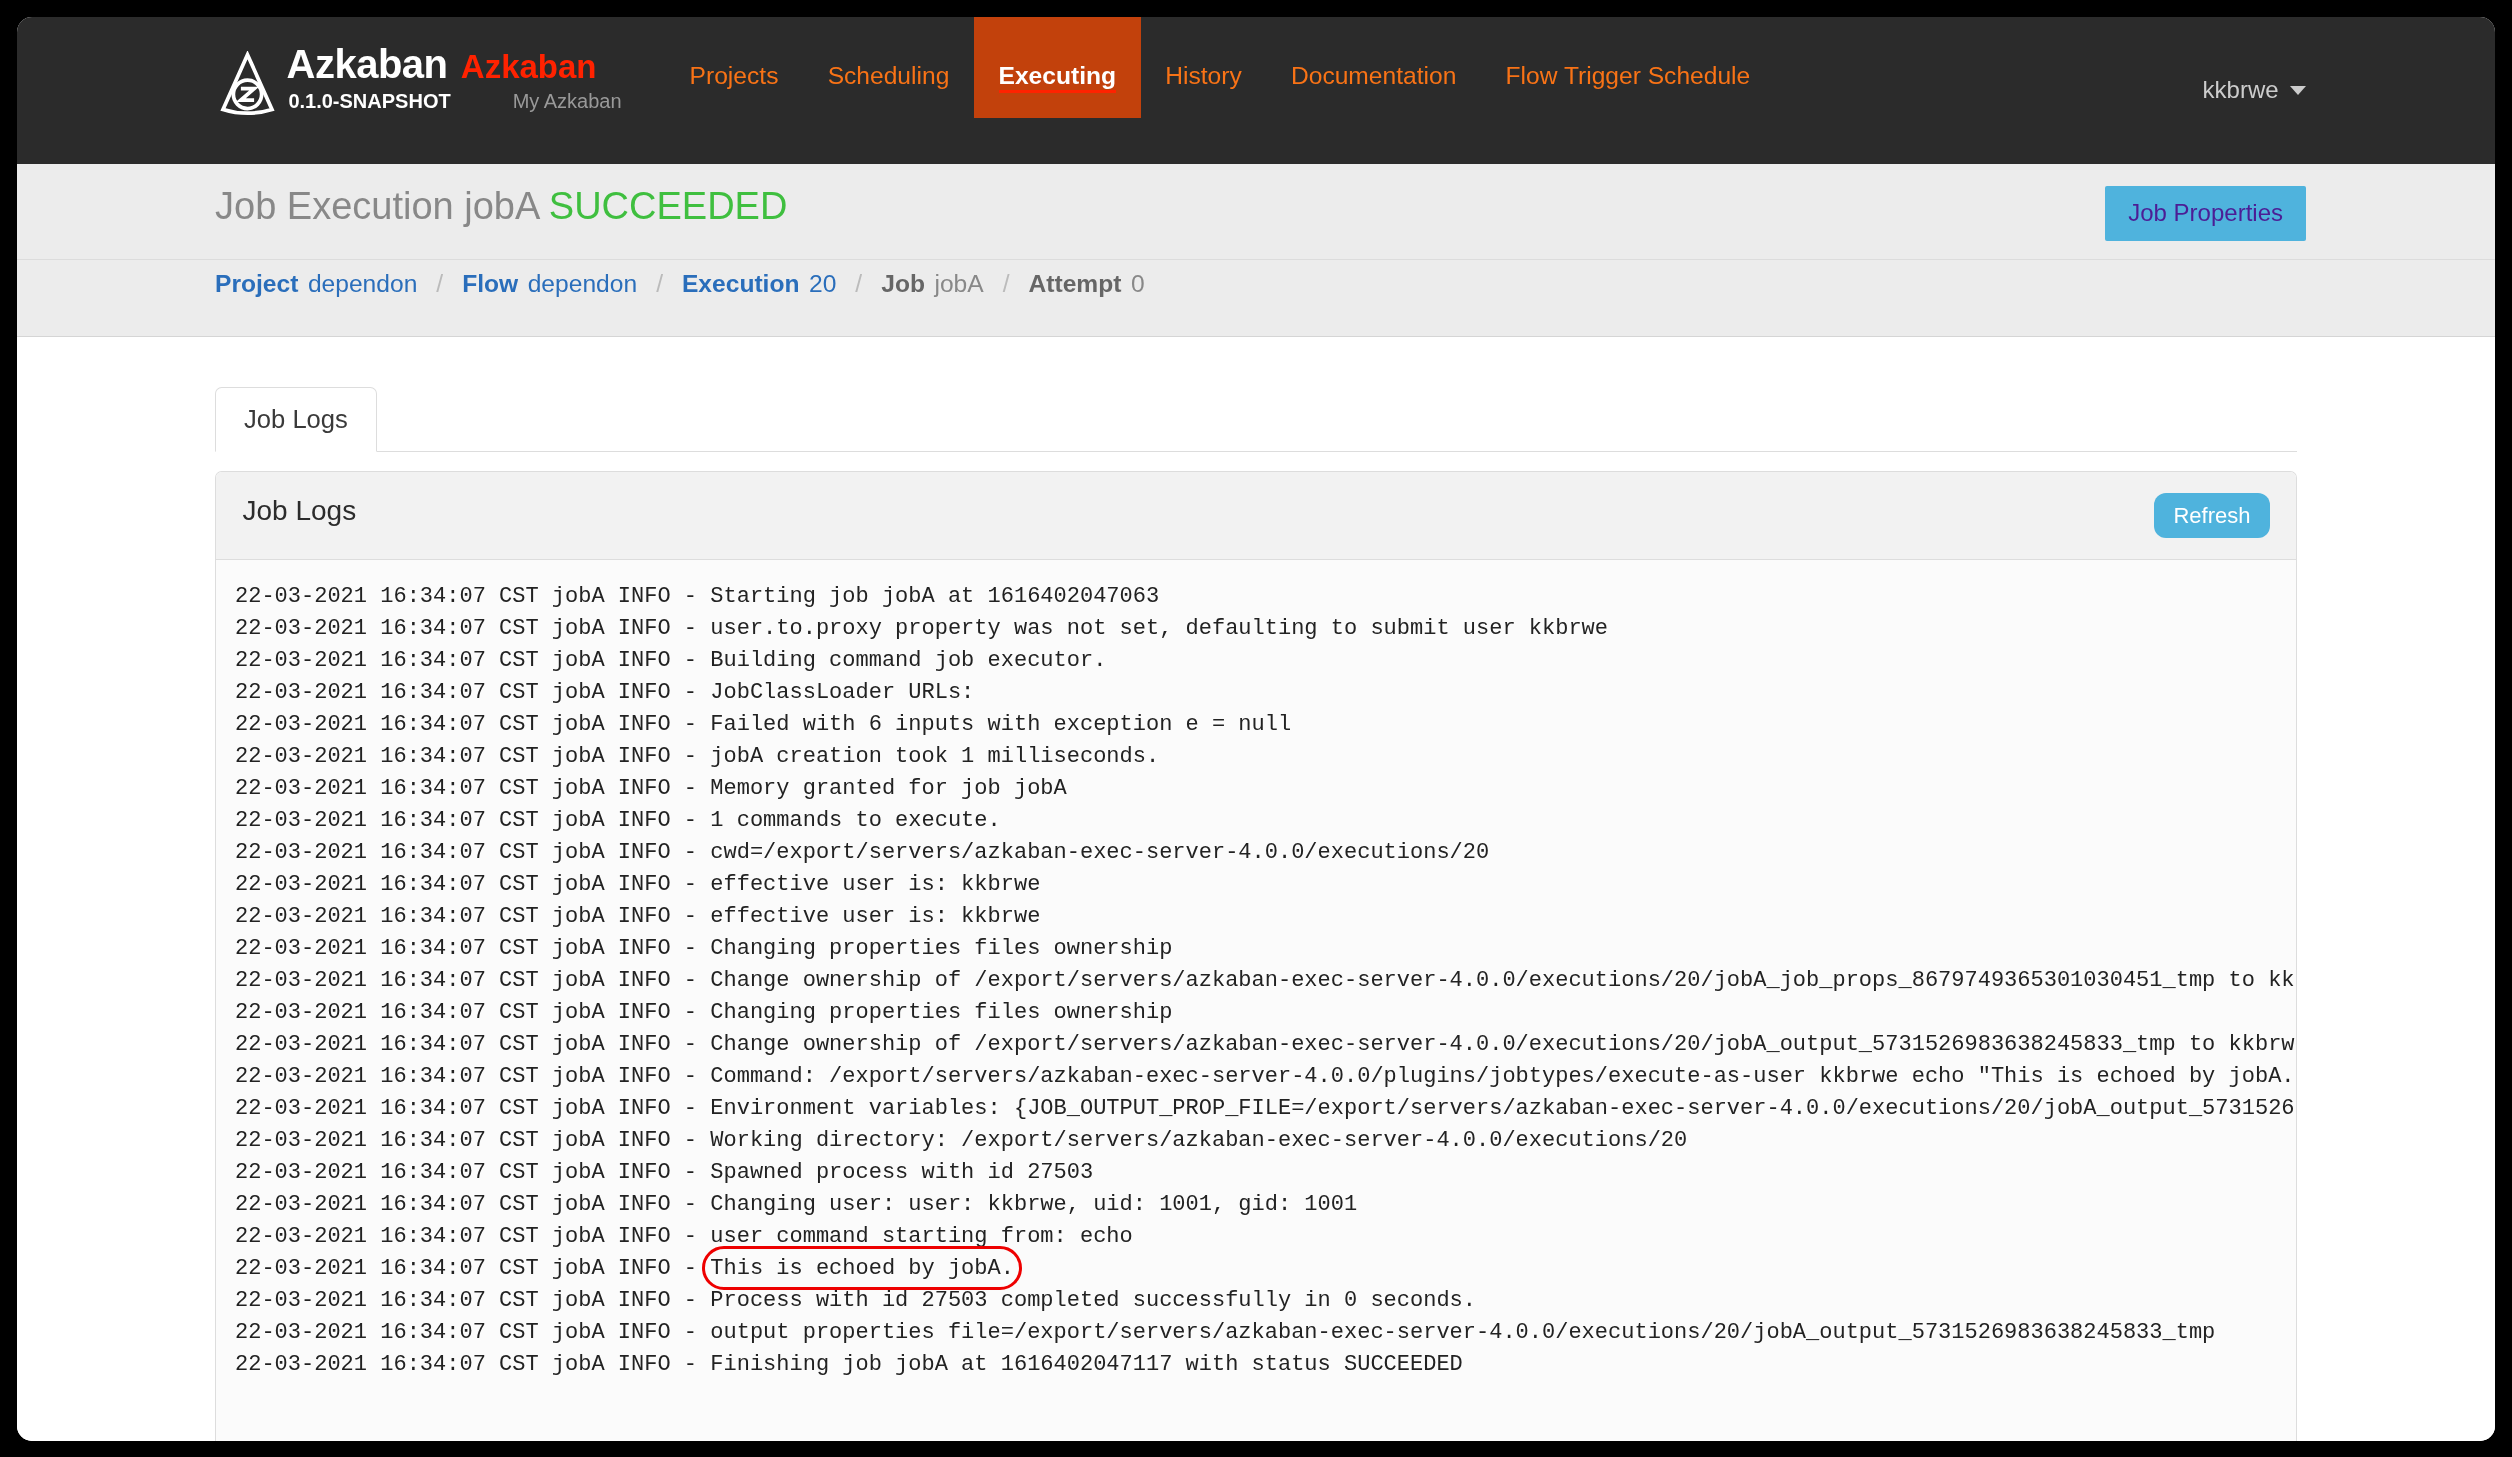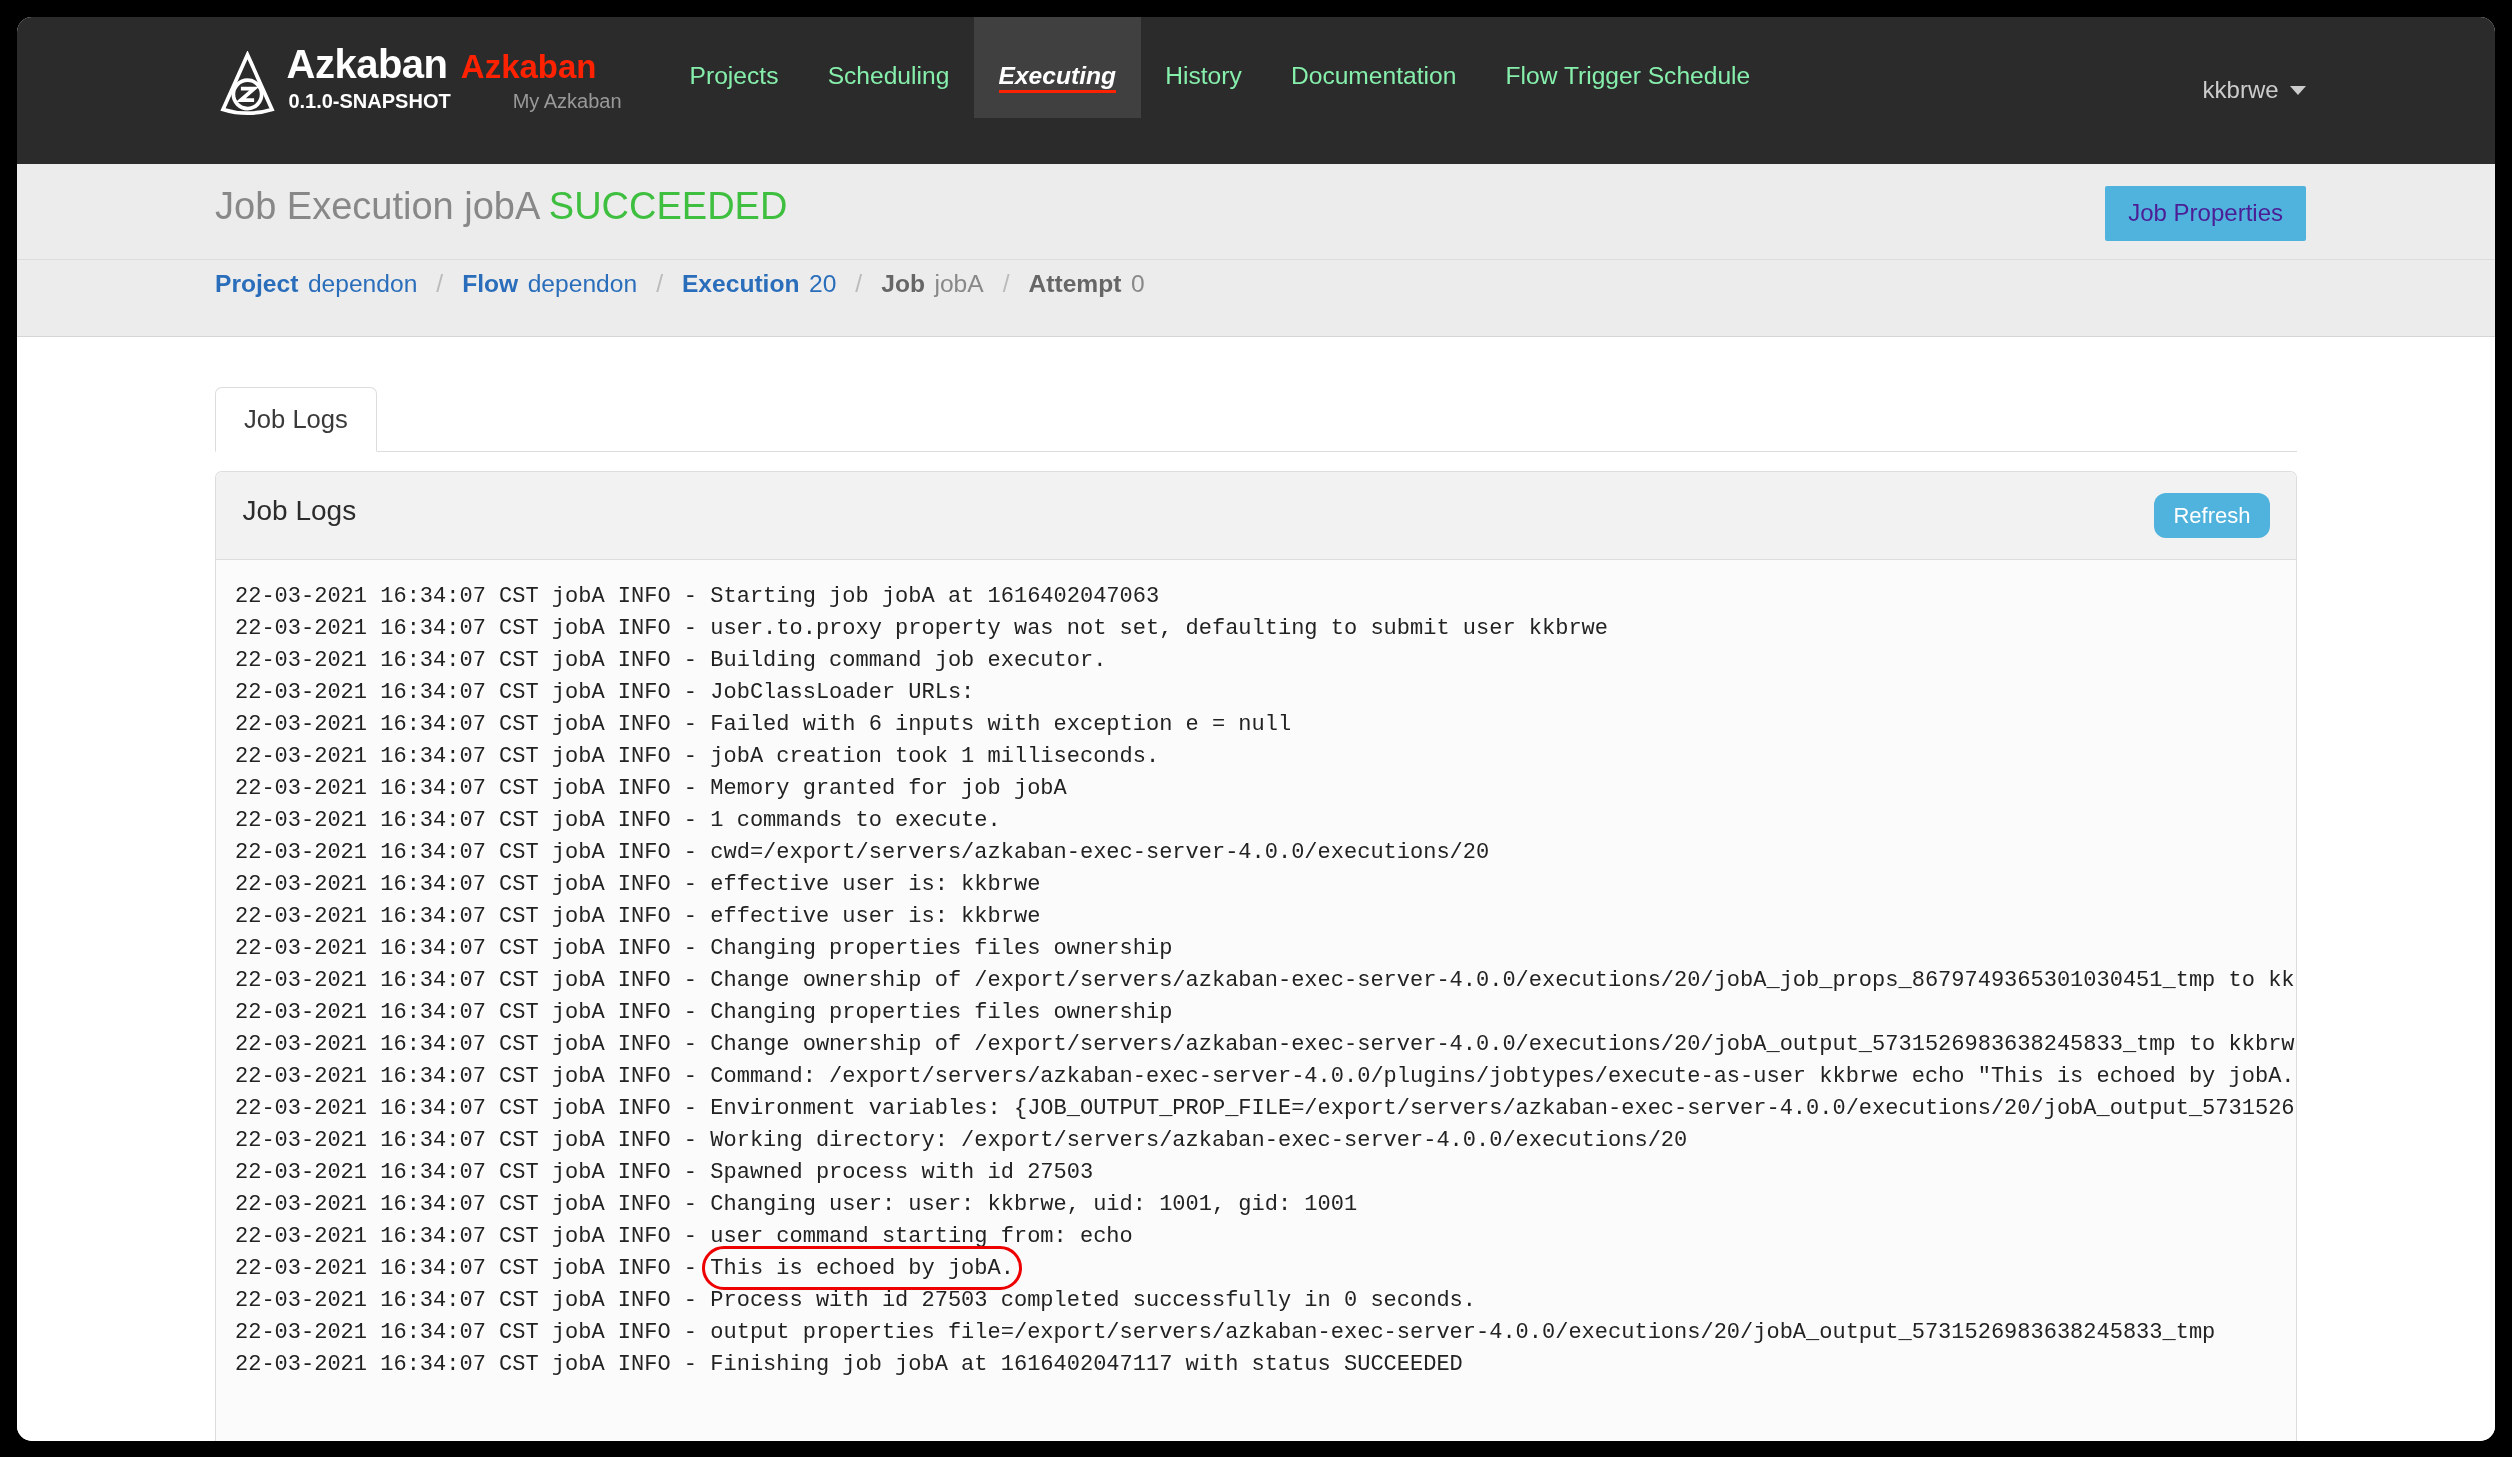--- a/index.html
+++ b/index.html
@@ -88,34 +88,33 @@
 
   #nav-links {
     position: absolute;
     left: 648px;
     top: 0;
     height: 147px;
     display: flex;
     align-items: flex-start;
   }
   .nav-link {
-    color: #86efac;
+    color: #f97316;
     font-size: 24.6px;
     padding: 45px 24.6px 0 24.6px;
     height: 101px;
     box-sizing: border-box;
     text-decoration: none;
     white-space: nowrap;
     position: relative;
   }
   .nav-link.active {
     color: #ffffff;
     font-weight: bold;
-    background: #404040;
-    font-style: italic;
+    background: #c2410c;
   }
   .nav-link.active::after {
     content: "";
     position: absolute;
     left: 24.6px;
     right: 24.6px;
     bottom: 24.6px;
     height: 3.8px;
     background: #ff2200;
   }

